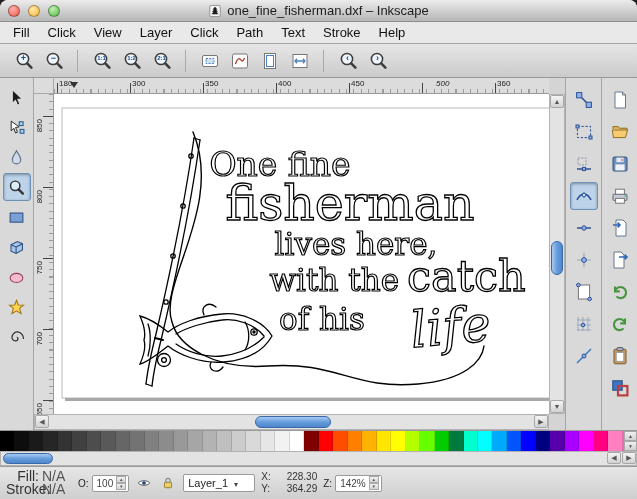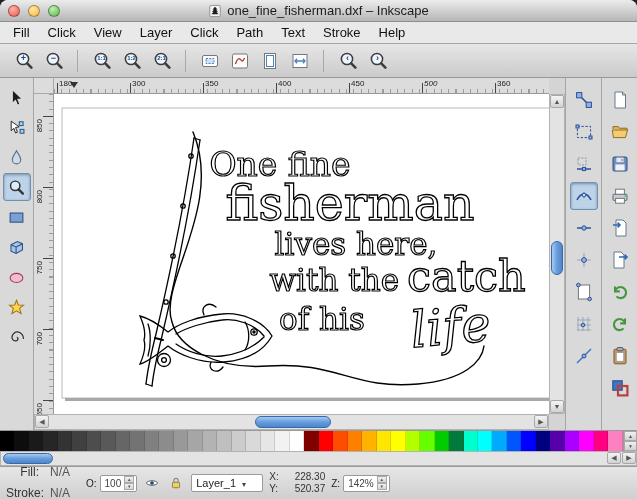--- a/index.html
+++ b/index.html
@@ -76,21 +76,21 @@
   
   .palette-row{position:absolute;left:0;right:0;top:430px;height:21px;background:#cfcfcf;border-top:1px solid #9a9a9a;display:flex;align-items:stretch;}
   .palette{flex:1;display:flex;}
   .swatch{flex:1 0 auto;min-width:12px;border-right:1px solid rgba(0,0,0,.12);}
   .palette-arrows{width:14px;display:flex;flex-direction:column;border-left:1px solid #9a9a9a;}
   .pal-btn{flex:1;background:linear-gradient(#f0f0f0,#d0d0d0);border:1px solid #a8a8a8;font-size:5px;color:#555;display:flex;align-items:center;justify-content:center;}
   .pal-up::before{content:"▲";} .pal-down::before{content:"▼";}
 
   
   .statusbar{position:absolute;left:0;right:0;top:466px;bottom:0;background:linear-gradient(#e6e6e6,#cfcfcf);border-top:1px solid #9a9a9a;display:flex;align-items:center;padding:0 6px;gap:6px;font-size:11px;color:#222;}
-  .fs-block{display:grid;grid-template-columns:36px 30px;line-height:13px;font-size:12px;gap:8px;}
+  .fs-block{display:grid;grid-template-columns:36px 30px;line-height:13px;font-size:14px;}
   .fs-lab{text-align:right;padding-right:3px;color:#333;}
   .fs-val{color:#555;}
   .opacity-box{display:flex;align-items:center;gap:3px;font-size:10px;}
   .field{display:inline-flex;align-items:center;background:#fff;border:1px solid #9a9a9a;border-radius:2px;height:17px;padding:0 2px 0 4px;font-size:10px;color:#444;}
   .spin{display:inline-flex;flex-direction:column;margin-left:3px;}
   .spin i{font-style:normal;font-size:5px;line-height:5px;color:#555;background:linear-gradient(#f2f2f2,#d4d4d4);border:1px solid #aaa;width:10px;text-align:center;}
   .spin .su::before{content:"▴";} .spin .sd::before{content:"▾";}
   .mini{width:18px;height:18px;border:1px solid transparent;background:transparent;display:flex;align-items:center;justify-content:center;}
   .mini svg{width:14px;height:14px;display:block;}
   .layer-combo{display:flex;align-items:center;background:#fff;border:1px solid #9a9a9a;border-radius:2px;height:18px;padding:0 4px;gap:6px;min-width:72px;font-size:11px;}
@@ -273,21 +273,21 @@
       <span class="hlab" style="left: 5px;">180</span>
       <div class="hmaj" style="left: 76px;"></div>
       <span class="hlab" style="left: 78px;">300</span>
       <div class="hmaj" style="left: 149px;"></div>
       <span class="hlab" style="left: 151px;">350</span>
       <div class="hmaj" style="left: 222px;"></div>
       <span class="hlab" style="left: 224px;">400</span>
       <div class="hmaj" style="left: 295px;"></div>
       <span class="hlab" style="left: 297px;">450</span>
       <div class="hmaj" style="left: 368px;"></div>
-      <span class="hlab" style="left: 370px; font-style: italic;">500</span>
+      <span class="hlab" style="left: 382px; font-style: italic;">500</span>
       <div class="hmaj" style="left: 441px;"></div>
       <span class="hlab" style="left: 443px;">360</span>
     </div>
   <div class="vruler">
       <div class="vmaj" style="top: 22px;"></div>
       <span class="vlab" style="top: 25px;">850</span>
       <div class="vmaj" style="top: 93px;"></div>
       <span class="vlab" style="top: 96px;">800</span>
       <div class="vmaj" style="top: 164px;"></div>
       <span class="vlab" style="top: 167px;">750</span>
@@ -568,21 +568,21 @@
         </svg>
       </button>
     <div class="layer-combo">
       <span>Layer_1</span>
       <span class="combo-arrow"></span>
     </div>
     <div class="coords">
       <span>X:</span>
       <span class="num">228.30</span>
       <span>Y:</span>
-      <span class="num">520.37</span>
+      <span class="num">364.29</span>
     </div>
     <div class="zoom-box">
       <span>Z:</span>
       <span class="field">
         <span>142%</span>
         <span class="spin">
             <i class="su"></i>
             <i class="sd"></i>
           </span>
       </span>

